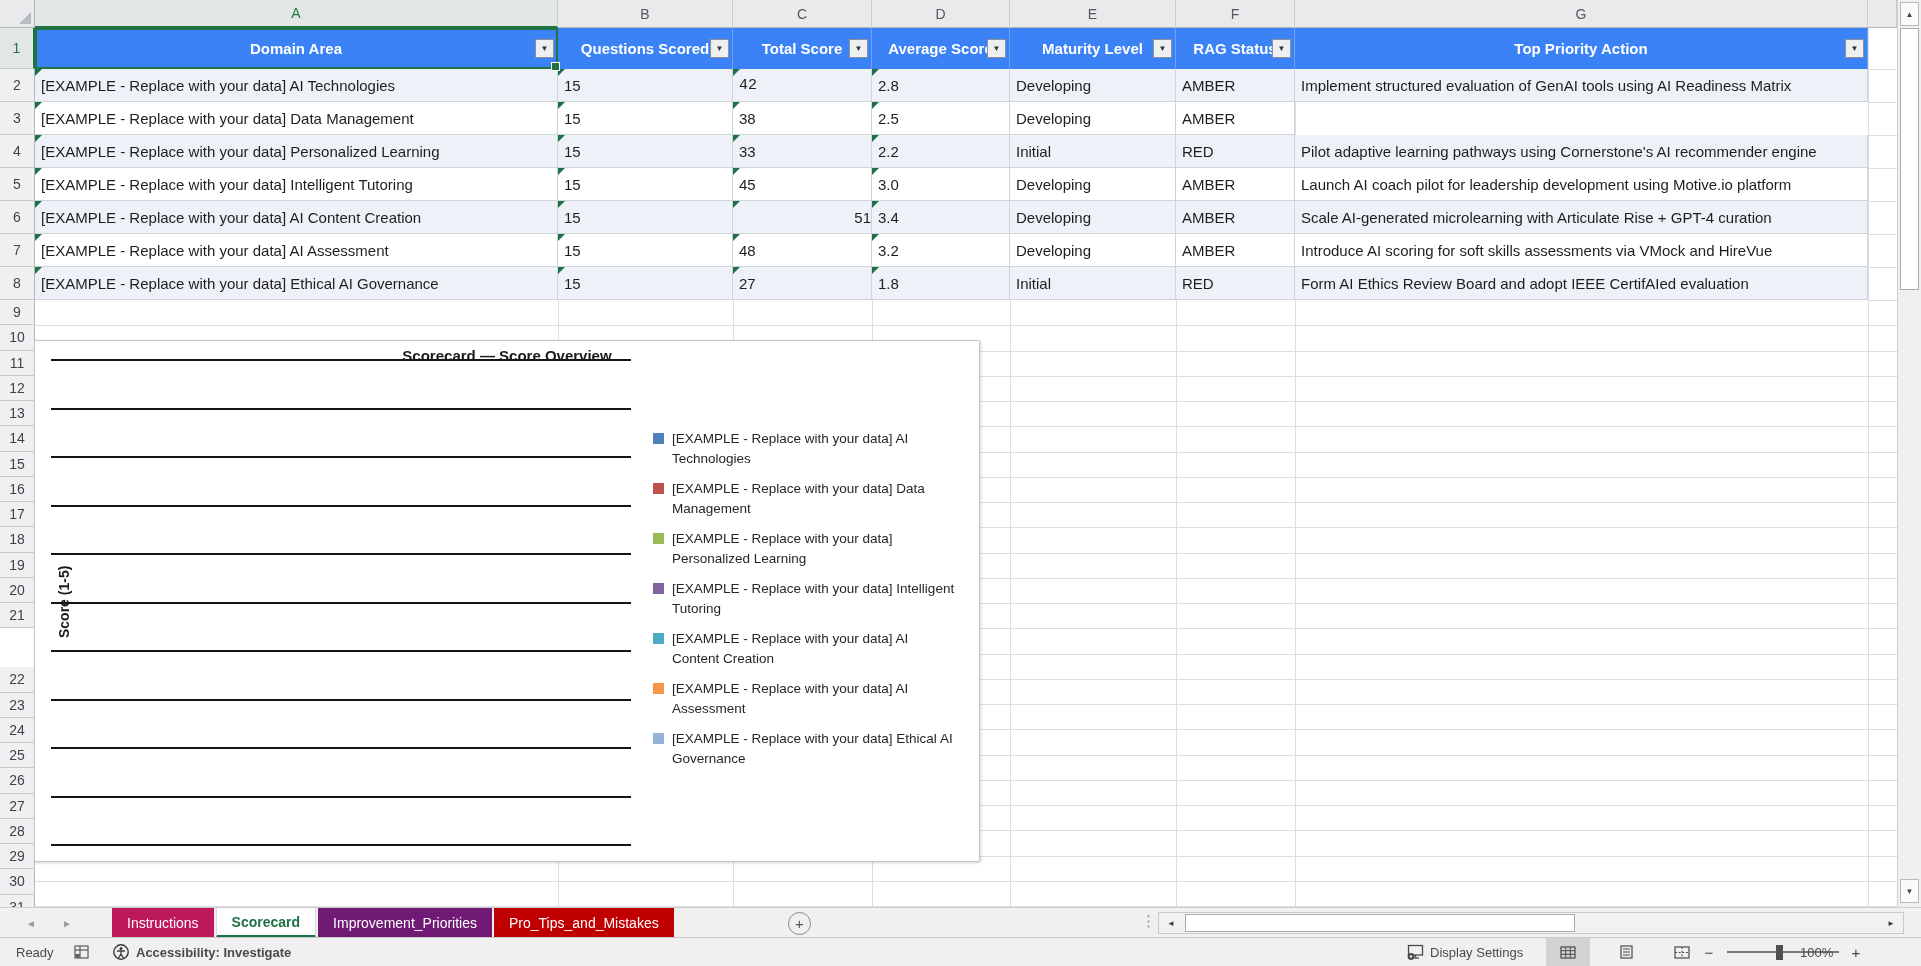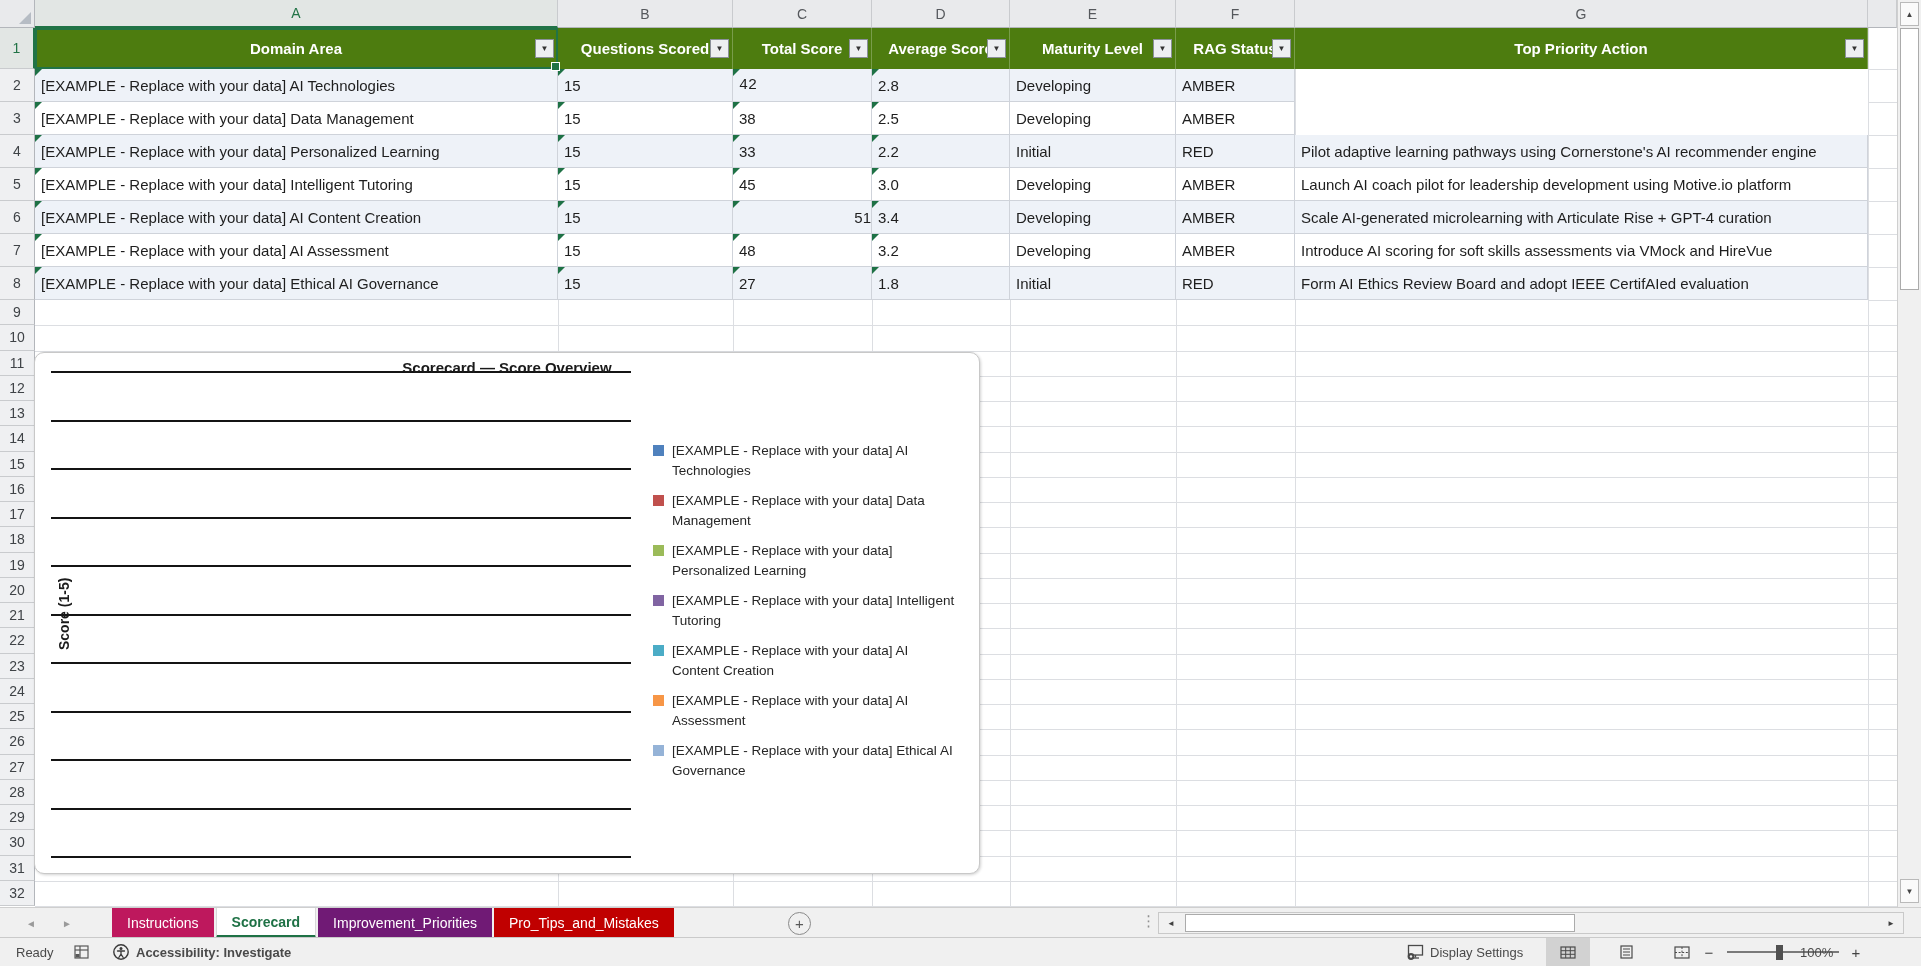--- a/index.html
+++ b/index.html
@@ -23,42 +23,42 @@
   .rowhdr.selected{background:#E2E6E4;color:#217346;border-right:2px solid #217346;}
 
   
   #gridbg{position:absolute;left:35px;top:28px;right:24px;bottom:59px;background:#fff;z-index:0;}
   .vline{position:absolute;width:1px;background:#DCDEE2;}
   .hline{position:absolute;height:1px;background:#DCDEE2;}
 
   
   #table{position:absolute;left:35px;top:28px;z-index:1;}
   .trow{display:flex;}
-  .th{box-sizing:border-box;background:#4d7c0f;color:#fff;font-weight:bold;font-size:15px;
+  .th{box-sizing:border-box;background:#3b82f6;color:#fff;font-weight:bold;font-size:15px;
     display:flex;align-items:center;justify-content:center;position:relative;
     border-right:1px solid rgba(255,255,255,.25);}
   .td{box-sizing:border-box;background:#fff;color:#1E1E1E;font-size:15px;display:flex;
     align-items:center;position:relative;border-right:1px solid #CFD3DA;
     border-bottom:1px solid #CFD3DA;padding-left:6px;overflow:hidden;white-space:nowrap;}
   .trow.band .td{background:#EEF2F8;}
   .flag{position:absolute;left:0;top:0;width:0;height:0;
     border-top:7px solid #1E7145;border-right:7px solid transparent;}
   .filterbtn{position:absolute;right:3px;top:50%;margin-top:-10px;width:19px;height:19px;
     background:#EDEFF1;border:1px solid #8A9099;box-sizing:border-box;display:flex;
     align-items:center;justify-content:center;color:#333;font-size:8px;}
 
   
   #selection{position:absolute;left:35px;top:28px;width:523px;height:41px;z-index:3;
     border:2px solid #217346;box-sizing:border-box;pointer-events:none;}
   .fill-handle{position:absolute;right:-4px;bottom:-4px;width:7px;height:7px;
     background:#217346;border:1px solid #fff;}
 
   
-  #chart{position:absolute;left:34px;top:352px;width:944px;height:520px;background:#fff;
-    border:1px solid #C8C8C8;border-radius:10px;z-index:5;
+  #chart{position:absolute;left:34px;top:340px;width:944px;height:520px;background:#fff;
+    border:1px solid #C8C8C8;border-radius:2px;z-index:5;
     box-shadow:1px 1px 3px rgba(0,0,0,.18);}
   .chart-title{position:absolute;left:0;top:6px;width:100%;text-align:center;
     font-weight:bold;font-size:15px;color:#1a1a1a;z-index:2;}
   .plotline{position:absolute;left:16px;width:580px;height:2px;background:#141414;}
   .ytitle{position:absolute;left:16px;top:196px;height:130px;width:26px;
     writing-mode:vertical-rl;transform:rotate(180deg);font-weight:bold;font-size:14px;
     color:#1a1a1a;display:flex;align-items:center;justify-content:center;}
   #legend{position:absolute;left:618px;top:88px;width:302px;}
   .legend-item{display:flex;margin-bottom:10px;}
   .legend-swatch{width:11px;height:11px;margin:4px 8px 0 0;flex:0 0 11px;}
@@ -139,21 +139,21 @@
       <div class="rowhdr" style="height: 25.25px;">12</div>
       <div class="rowhdr" style="height: 25.25px;">13</div>
       <div class="rowhdr" style="height: 25.25px;">14</div>
       <div class="rowhdr" style="height: 25.25px;">15</div>
       <div class="rowhdr" style="height: 25.25px;">16</div>
       <div class="rowhdr" style="height: 25.25px;">17</div>
       <div class="rowhdr" style="height: 25.25px;">18</div>
       <div class="rowhdr" style="height: 25.25px;">19</div>
       <div class="rowhdr" style="height: 25.25px;">20</div>
       <div class="rowhdr" style="height: 25.25px;">21</div>
-      <div class="rowhdr" style="height: 25.25px;">22</div>
+      <div class="rowhdr" style="height: 25.25px; margin-top: 39px;">22</div>
       <div class="rowhdr" style="height: 25.25px;">23</div>
       <div class="rowhdr" style="height: 25.25px;">24</div>
       <div class="rowhdr" style="height: 25.25px;">25</div>
       <div class="rowhdr" style="height: 25.25px;">26</div>
       <div class="rowhdr" style="height: 25.25px;">27</div>
       <div class="rowhdr" style="height: 25.25px;">28</div>
       <div class="rowhdr" style="height: 25.25px;">29</div>
       <div class="rowhdr" style="height: 25.25px;">30</div>
       <div class="rowhdr" style="height: 25.25px;">31</div>
       <div class="rowhdr" style="height: 25.25px;">32</div>
@@ -247,20 +247,23 @@
         <div class="td" style="width: 138px;">
           <span>2.8</span>
           <div class="flag"></div>
         </div>
         <div class="td" style="width: 166px;">
           <span>Developing</span>
         </div>
         <div class="td" style="width: 119px;">
           <span>AMBER</span>
         </div>
+        <div class="td" style="width: 573px;">
+          <span>Implement structured evaluation of GenAI tools using AI Readiness Matrix</span>
+        </div>
       </div>
       <div class="trow" style="height: 33px;">
         <div class="td" style="width: 523px;">
           <span>[EXAMPLE - Replace with your data] Data Management</span>
           <div class="flag"></div>
         </div>
         <div class="td" style="width: 175px;">
           <span>15</span>
           <div class="flag"></div>
         </div>

